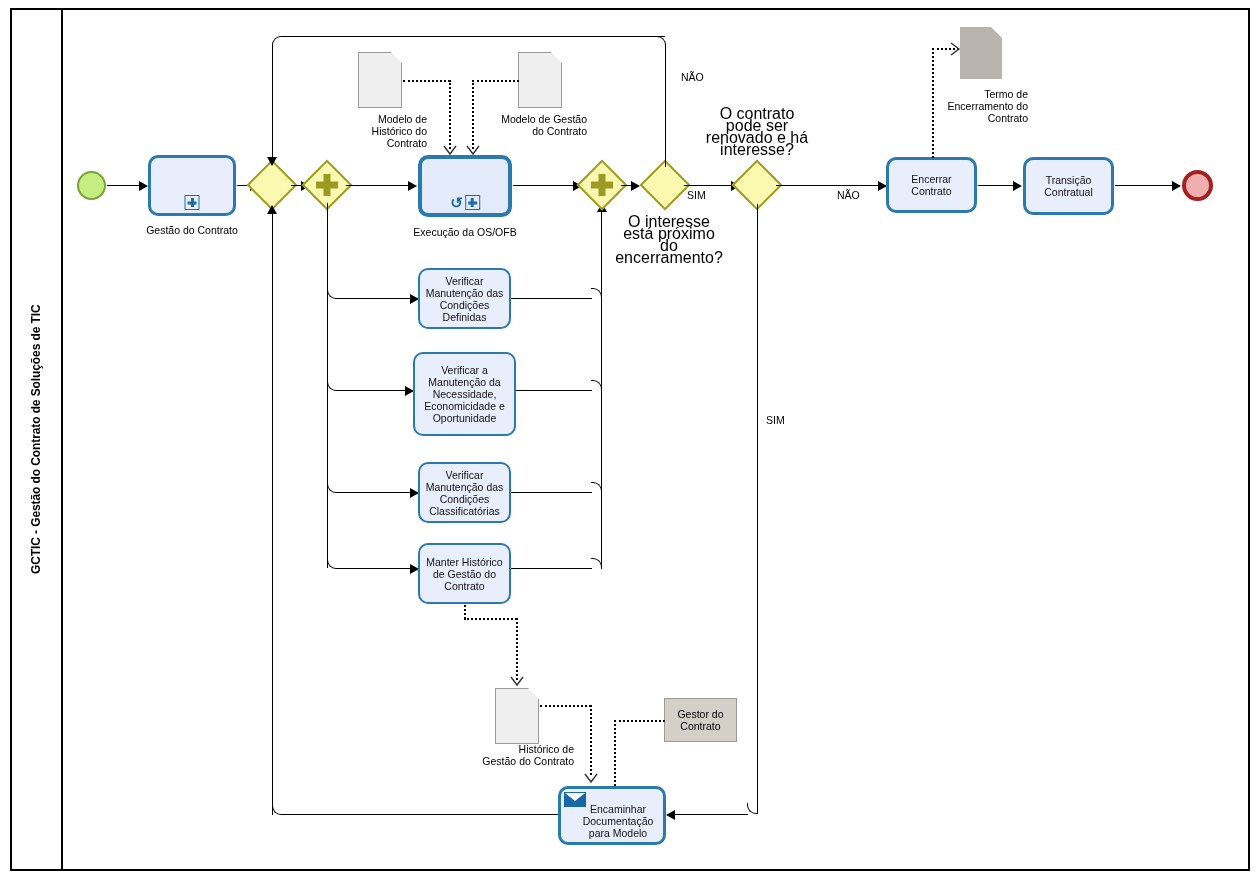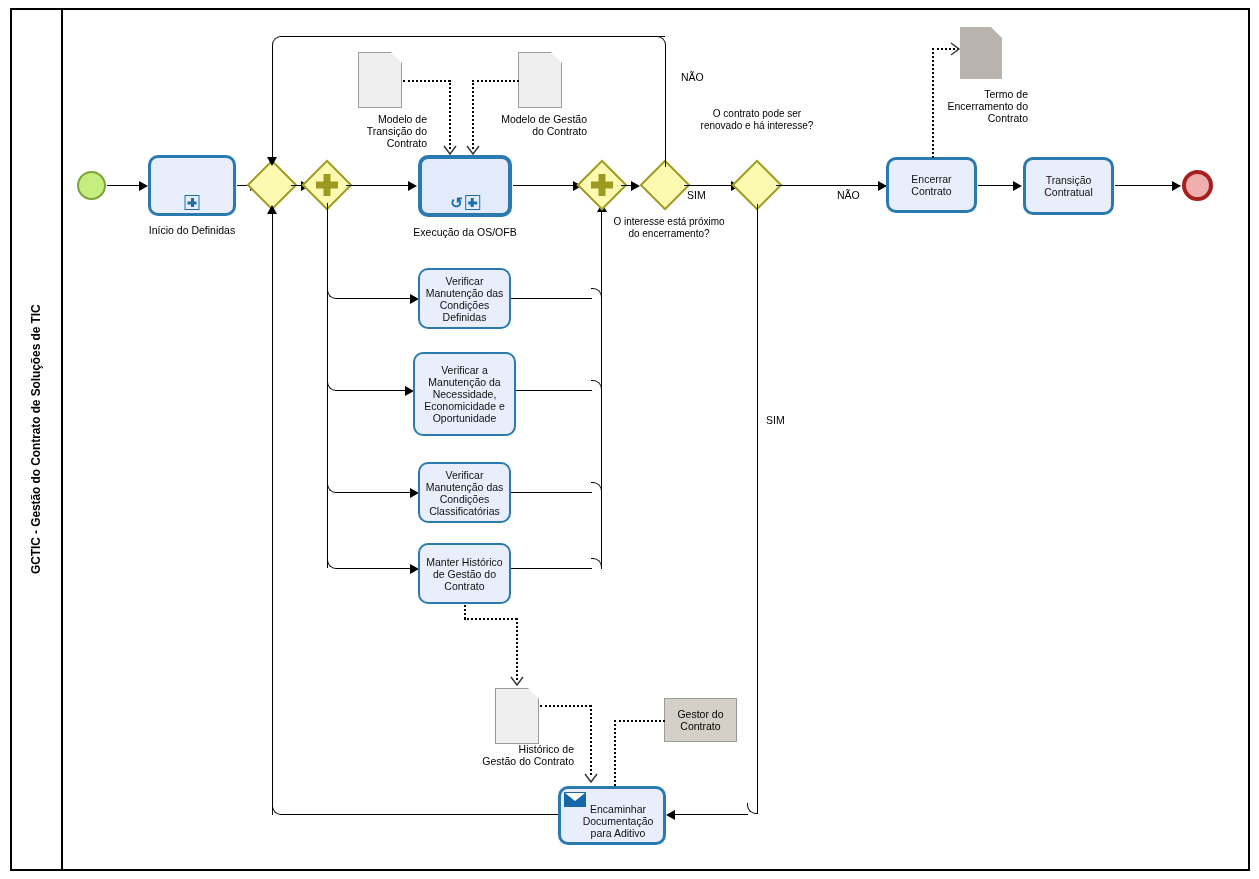--- a/index.html
+++ b/index.html
@@ -106,21 +106,21 @@
   .oarrow{position:absolute;}
   .oarrow svg{display:block;}
 
   
   .corner{position:absolute;border:1px solid #000;box-sizing:border-box;}
   .corner.tl{border-right:none;border-bottom:none;border-top-left-radius:9px;}
   .corner.tr{border-left:none;border-bottom:none;border-top-right-radius:9px;}
   .corner.bl{border-right:none;border-top:none;border-bottom-left-radius:9px;}
 
   .flow-label{position:absolute;font-size:10.5px;color:#000;white-space:nowrap;}
-  .gw-label{position:absolute;font-size:10px;line-height:12px;color:#000;text-align:center;}
+  .gw-label{position:absolute;font-size:16px;line-height:12px;color:#000;text-align:center;}
 </style>
 </head>
 <body>
 
 <div id="canvas">
 
   <div class="pool-frame" style="left:10px;top:8px;width:1240px;height:863px;"></div>
   <div class="lane-divider" style="left:61px;top:8px;width:2px;height:863px;"></div>
   <div class="lane-title" style="left:12px;top:8px;width:48px;height:863px;">GCTIC - Gestão do Contrato de Soluções de TIC</div>
 
@@ -134,21 +134,21 @@
 
   <div class="event start-event" style="left:77px;top:171px;width:29px;height:29px;"></div>
   <div class="ln h" style="left:107px;top:185px;width:33px;"></div>
   <div class="arrow r" style="left:139px;top:181px;"></div>
 
   <div class="task thick2" style="left:148px;top:155px;width:88px;height:61px;">
     <span class="marker-row">
       <span class="sub-marker"></span>
     </span>
   </div>
-  <div class="task-label-out" style="left:136px;top:224px;width:112px;">Início do Definidas</div>
+  <div class="task-label-out" style="left:136px;top:224px;width:112px;">Gestão do Contrato</div>
 
   <div class="ln h" style="left:237px;top:185px;width:19px;"></div>
   <div class="arrow r" style="left:250px;top:181px;"></div>
 
   <div class="gw" style="left:254px;top:167px;width:36px;height:36px;">
     <div class="diamond"></div>
   </div>
 
   <div class="arrow d" style="left:267px;top:157px;"></div>
 
@@ -180,21 +180,21 @@
   <div class="arrow r" style="left:410px;top:488px;"></div>
 
   <div class="corner bl" style="left:327px;top:558px;width:11px;height:11px;"></div>
   <div class="ln h" style="left:337px;top:568px;width:79px;"></div>
   <div class="arrow r" style="left:410px;top:564px;"></div>
 
   <div class="doc" style="left:358px;top:52px;width:44px;height:56px;">
     <div class="sheet"></div>
     <div class="fold"></div>
   </div>
-  <div class="doc-label" style="left:335px;top:113px;width:92px;">Modelo de Transição do Contrato</div>
+  <div class="doc-label" style="left:335px;top:113px;width:92px;">Modelo de Histórico do Contrato</div>
 
   <div class="doc" style="left:518px;top:52px;width:44px;height:56px;">
     <div class="sheet"></div>
     <div class="fold"></div>
   </div>
   <div class="doc-label" style="left:495px;top:113px;width:92px;">Modelo de Gestão do Contrato</div>
 
   <div class="dot-h" style="left:403px;top:80px;width:47px;"></div>
   <div class="dot-v" style="left:449px;top:80px;height:69px;"></div>
   <div class="oarrow" style="left:443px;top:145px;">
@@ -280,21 +280,21 @@
   <div class="flow-label" style="left:837px;top:189px;">NÃO</div>
 
   <div class="ln v" style="left:757px;top:204px;height:610px;"></div>
   <div class="flow-label" style="left:766px;top:414px;">SIM</div>
   <div class="corner bl" style="left:747px;top:803px;width:11px;height:11px;"></div>
   <div class="ln h" style="left:668px;top:814px;width:80px;"></div>
   <div class="arrow l" style="left:666px;top:810px;"></div>
 
   <div class="task thick2" style="left:558px;top:786px;width:108px;height:59px;">
     <span class="msg-marker"></span>
-    <span style="padding-left:12px;padding-top:10px;">Encaminhar Documentação para Aditivo</span>
+    <span style="padding-left:12px;padding-top:10px;">Encaminhar Documentação para Modelo</span>
   </div>
 
   <div class="dot-h" style="left:464px;top:618px;width:53px;"></div>
   <div class="dot-v" style="left:464px;top:605px;height:14px;"></div>
   <div class="dot-v" style="left:516px;top:618px;height:62px;"></div>
   <div class="oarrow" style="left:510px;top:676px;">
     <svg width="14" height="12">
         <polyline points="1,1 7,9 13,1" fill="none" stroke="#333" stroke-width="1.4"></polyline>
       </svg>
   </div>

